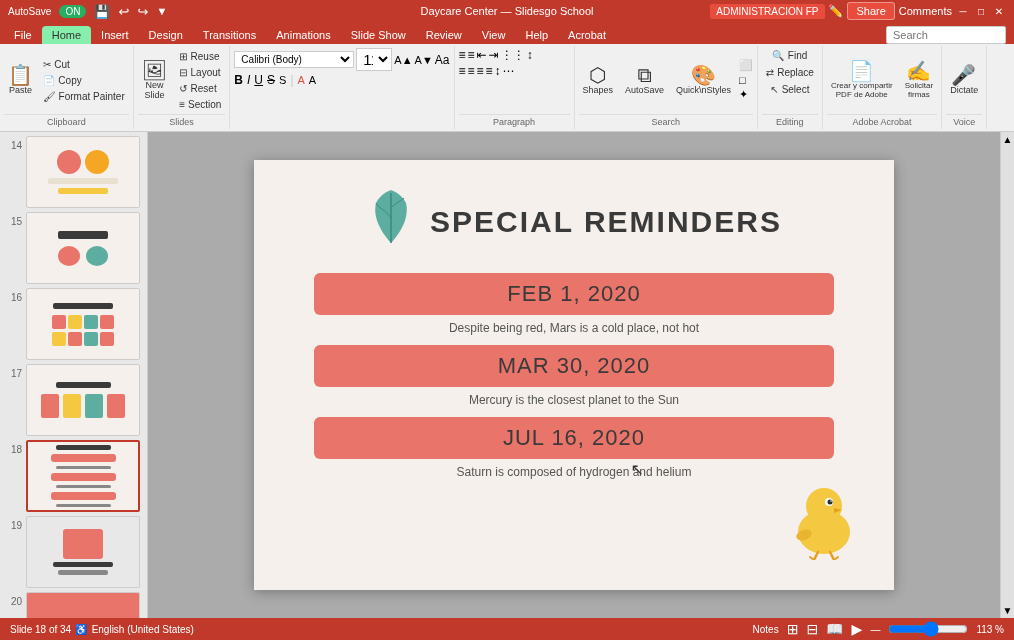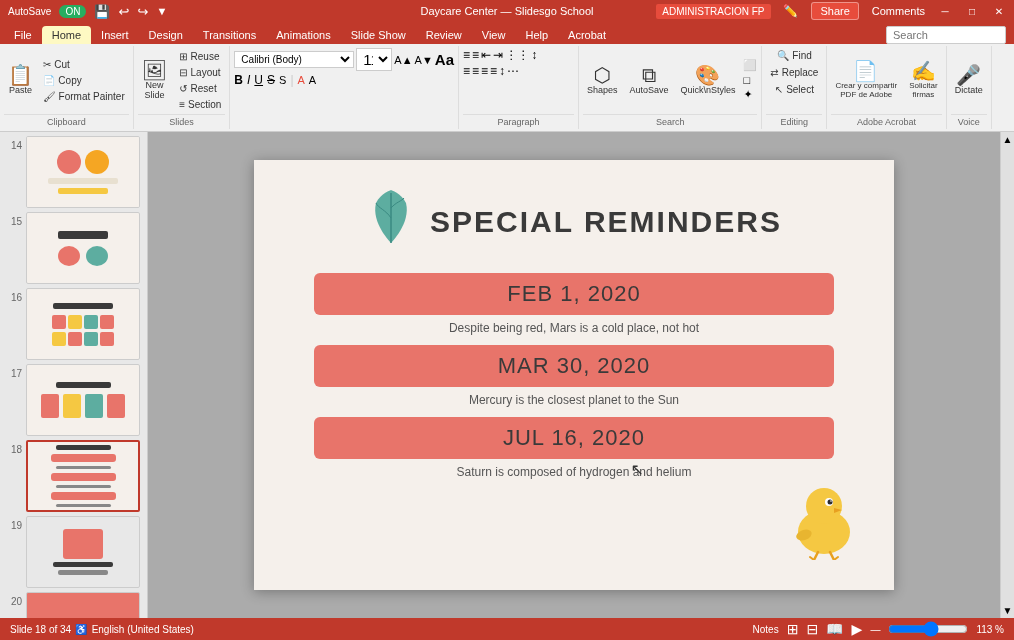--- a/index.html
+++ b/index.html
@@ -10,41 +10,41 @@
       height: 22px;
       background: #c0392b;
       display: flex;
       align-items: center;
       justify-content: space-between;
       padding: 0 8px;
       color: white;
     }
     #title-bar .left { display: flex; align-items: center; gap: 8px; font-size: 11px; }
     #title-bar .center { font-size: 11px; position: absolute; left: 50%; transform: translateX(-50%); }
-    #title-bar .right { display: flex; align-items: center; gap: 13px; }
+    #title-bar .right { display: flex; align-items: center; gap: 4px; }
     #title-bar .win-btn { width: 14px; height: 14px; display: flex; align-items: center; justify-content: center; font-size: 10px; cursor: pointer; }
     .autosave-toggle { background: #27ae60; border-radius: 8px; padding: 1px 6px; font-size: 10px; color: white; }
 
     
     #ribbon-tabs {
       height: 22px;
       background: #c0392b;
       display: flex;
       align-items: flex-end;
       padding-left: 4px;
     }
     .ribbon-tab {
       padding: 3px 10px;
       font-size: 11px;
       color: white;
       cursor: pointer;
       border-radius: 4px 4px 0 0;
     }
     .ribbon-tab.active {
-      background: #fef9c3;
+      background: #86efac;
       color: #333;
     }
 
     
     #ribbon {
       height: 88px;
       background: #f0f0f0;
       border-bottom: 1px solid #ccc;
       display: flex;
       align-items: stretch;
@@ -377,21 +377,21 @@
     <div class="ribbon-section-bottom">Slides</div>
   </div>
 
   <div class="ribbon-section" style="min-width:160px;">
     <div class="ribbon-section-top" style="flex-direction:column; align-items:flex-start; gap:2px;">
       <div style="display:flex;align-items:center;gap:2px;">
         <select class="font-select"><option>Calibri (Body)</option></select>
         <select class="size-select"><option>11</option></select>
         <span style="font-size:11px;cursor:pointer;">A▲</span>
         <span style="font-size:11px;cursor:pointer;">A▼</span>
-        <span style="font-size:15px;cursor:pointer;font-weight:bold;">Aa</span>
+        <span style="font-size:12px;cursor:pointer;">Aa</span>
       </div>
       <div style="display:flex;align-items:center;gap:4px;">
         <button style="font-weight:bold;border:none;background:none;cursor:pointer;font-size:12px;">B</button>
         <button style="font-style:italic;border:none;background:none;cursor:pointer;font-size:12px;">I</button>
         <button style="text-decoration:underline;border:none;background:none;cursor:pointer;font-size:12px;">U</button>
         <button style="text-decoration:line-through;border:none;background:none;cursor:pointer;font-size:12px;">S</button>
         <span style="cursor:pointer;font-size:11px;">S</span>
         <span style="color:#ccc;">|</span>
         <span style="cursor:pointer;font-size:11px;color:#e74c3c;">A</span>
         <span style="cursor:pointer;font-size:11px;">A</span>

